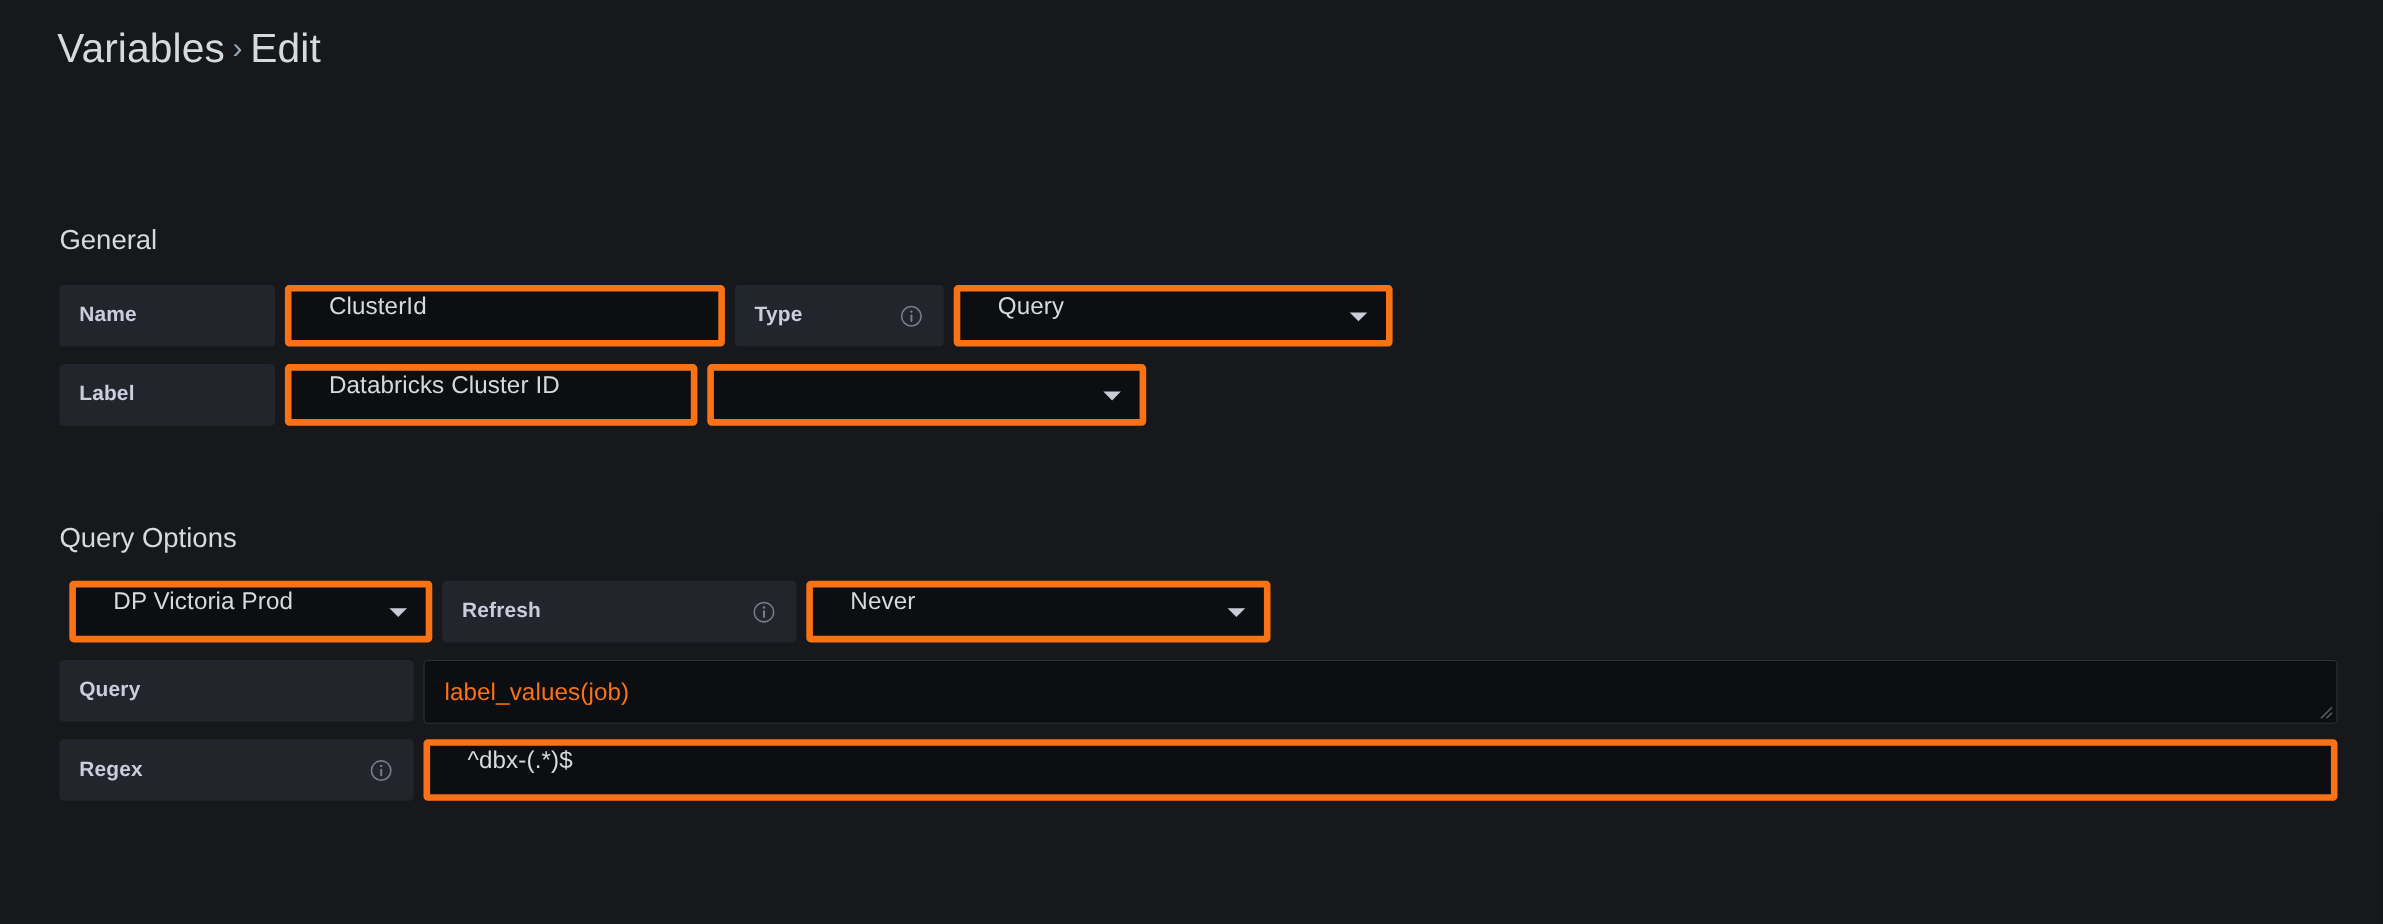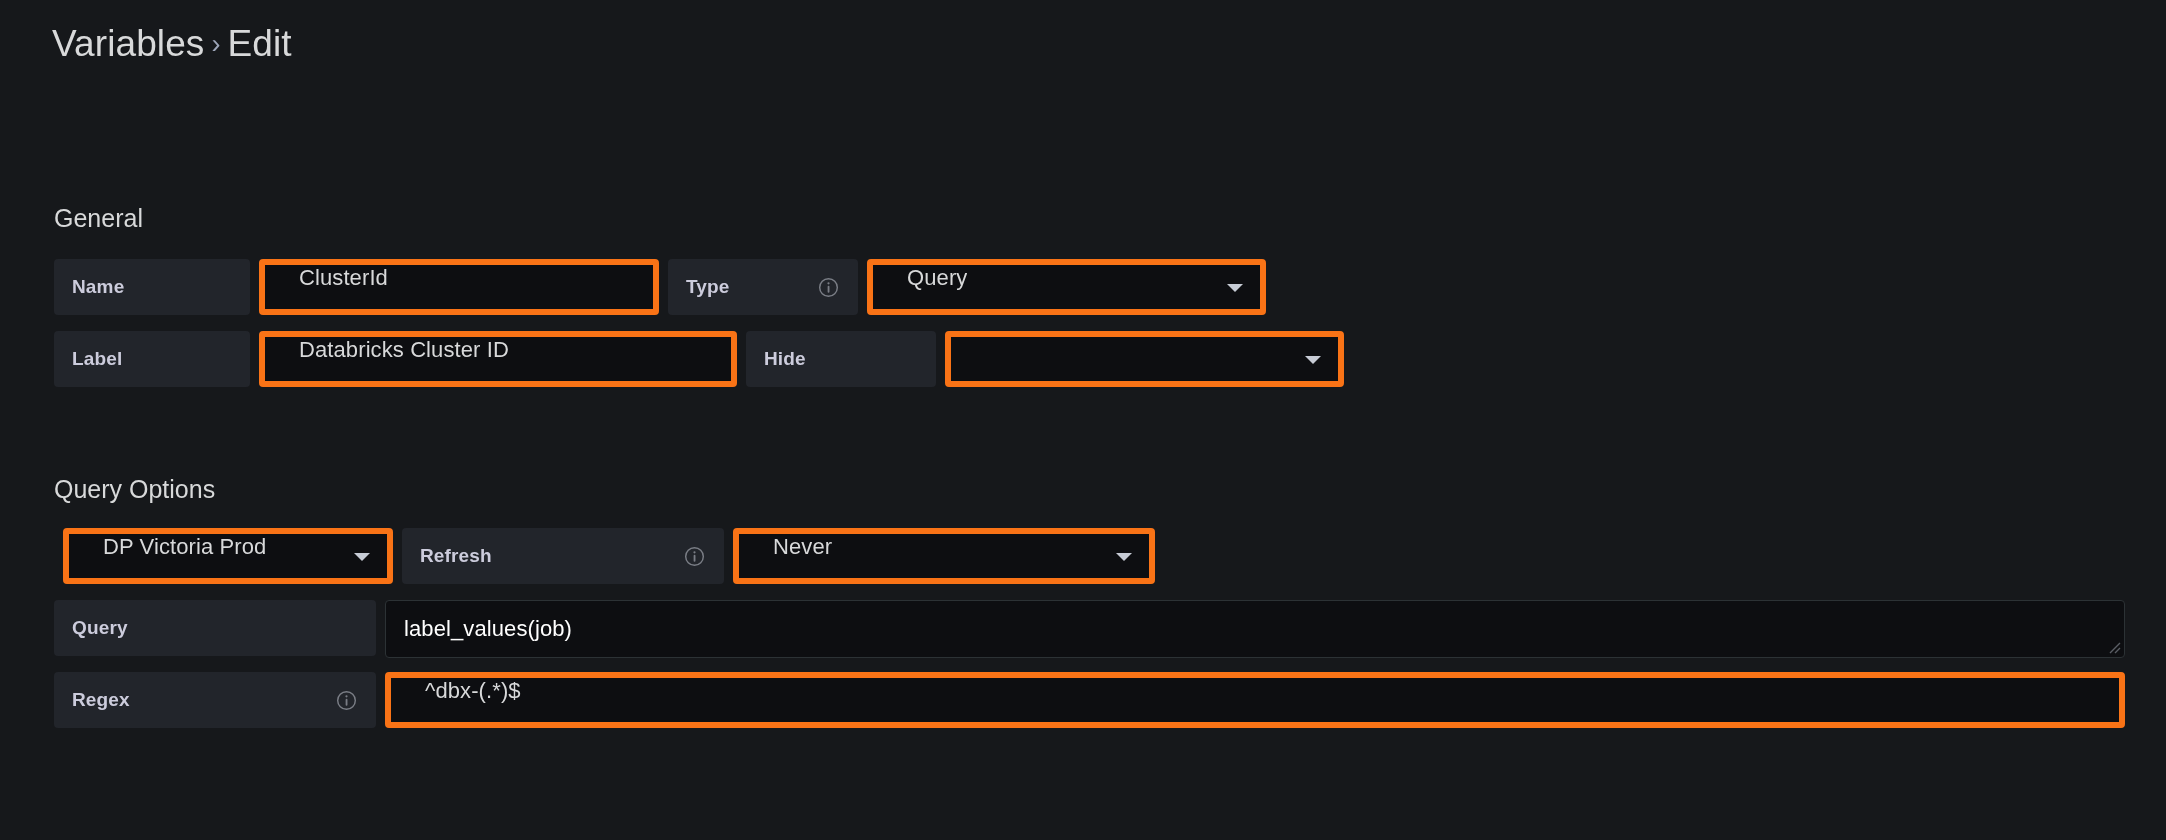--- a/index.html
+++ b/index.html
@@ -121,21 +121,21 @@
     border: 1px solid #2c3235;
     border-radius: 4px;
     height: 58px;
     display: flex;
     align-items: center;
     padding: 0 18px;
     position: relative;
   }
   .ta-cell .in-text {
     font-size: 22px;
-    color: #ffffff;
+    color: #f97316;
     white-space: nowrap;
     letter-spacing: 0.1px;
   }
   .resize-grip {
     position: absolute;
     right: 3px;
     bottom: 3px;
     width: 16px;
     height: 16px;
     opacity: 0.55;
@@ -146,21 +146,21 @@
   
   #row-name { left: 54px; top: 259px; }
   #row-name .c-lbl-name { width: 196px; }
   #row-name .c-in-name  { width: 400px; margin-left: 9px; }
   #row-name .c-lbl-type { width: 190px; margin-left: 9px; }
   #row-name .c-in-type  { width: 399px; margin-left: 9px; }
 
   
   #row-label { left: 54px; top: 331px; }
   #row-label .c-lbl-label { width: 196px; }
-  #row-label .c-in-label  { width: 478px; margin-left: 9px; }
+  #row-label .c-in-label  { width: 375px; margin-left: 9px; }
   #row-label .c-lbl-hide  { width: 190px; margin-left: 9px; }
   #row-label .c-in-hide   { width: 399px; margin-left: 9px; }
 
   
   #row-ds { left: 54px; top: 528px; }
   #row-ds .c-lbl-ds      { width: 322px; }
   #row-ds .c-in-ds       { width: 330px; margin-left: 9px; }
   #row-ds .c-lbl-refresh { width: 322px; margin-left: 9px; }
   #row-ds .c-in-refresh  { width: 422px; margin-left: 9px; }
 
@@ -220,23 +220,20 @@
   <div class="fieldrow" id="row-label">
 
     <div class="lbl-cell c-lbl-label">
       <span class="lbl-text">Label</span>
     </div>
 
     <div class="in-cell c-in-label">
       <span class="in-text">Databricks Cluster ID</span>
     </div>
 
-    <div class="lbl-cell c-lbl-hide">
-      <span class="lbl-text">Hide</span>
-    </div>
 
     <div class="in-cell select-cell c-in-hide">
       <span class="in-text"></span>
       <span class="caret"></span>
     </div>
   </div>
 
   <div class="section-title" id="queryopts-title">Query Options</div>
 
   <div class="fieldrow" id="row-ds">

